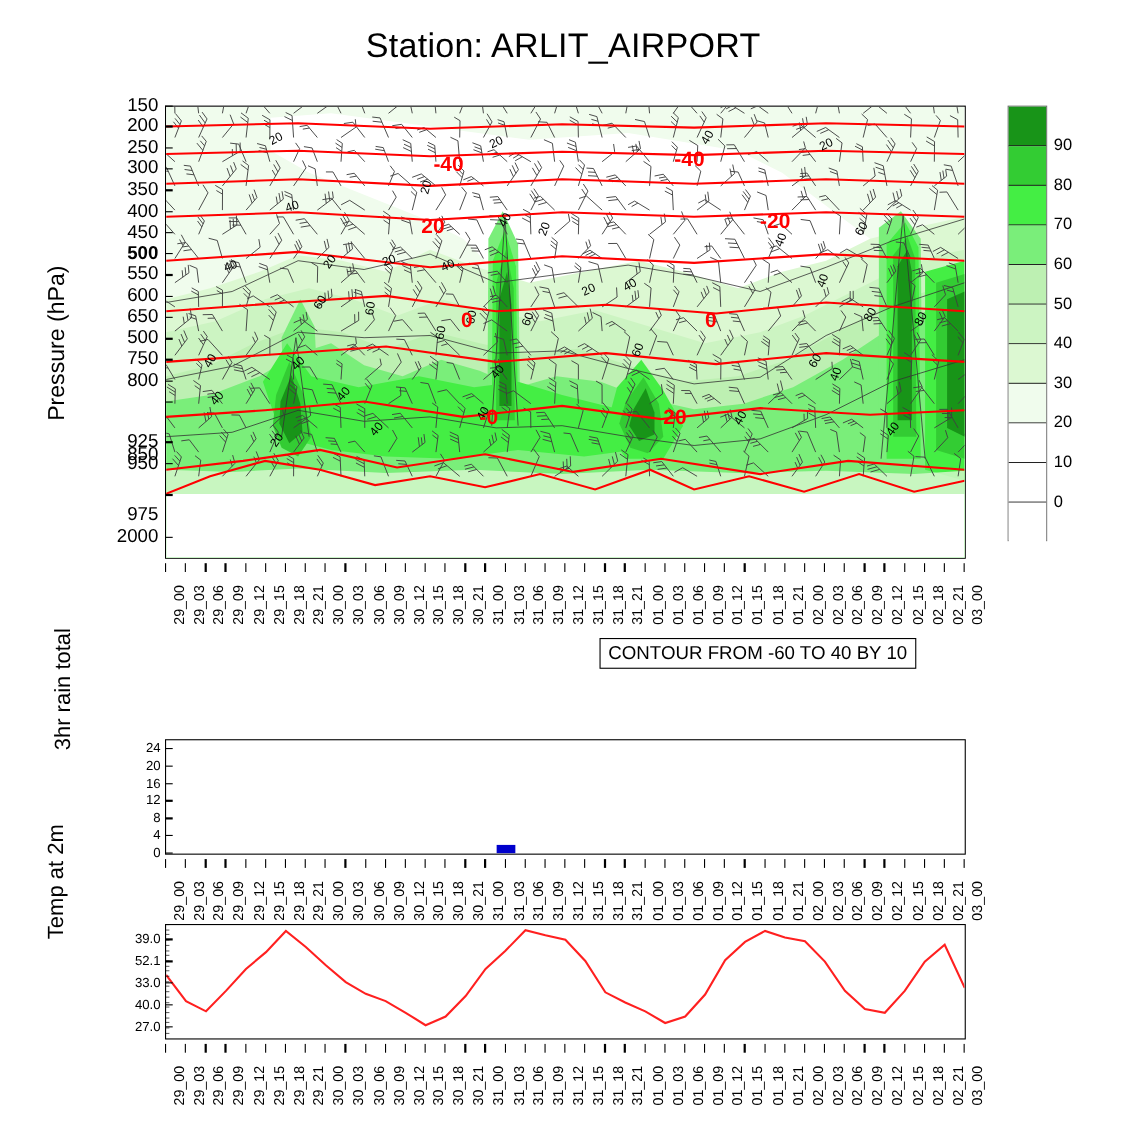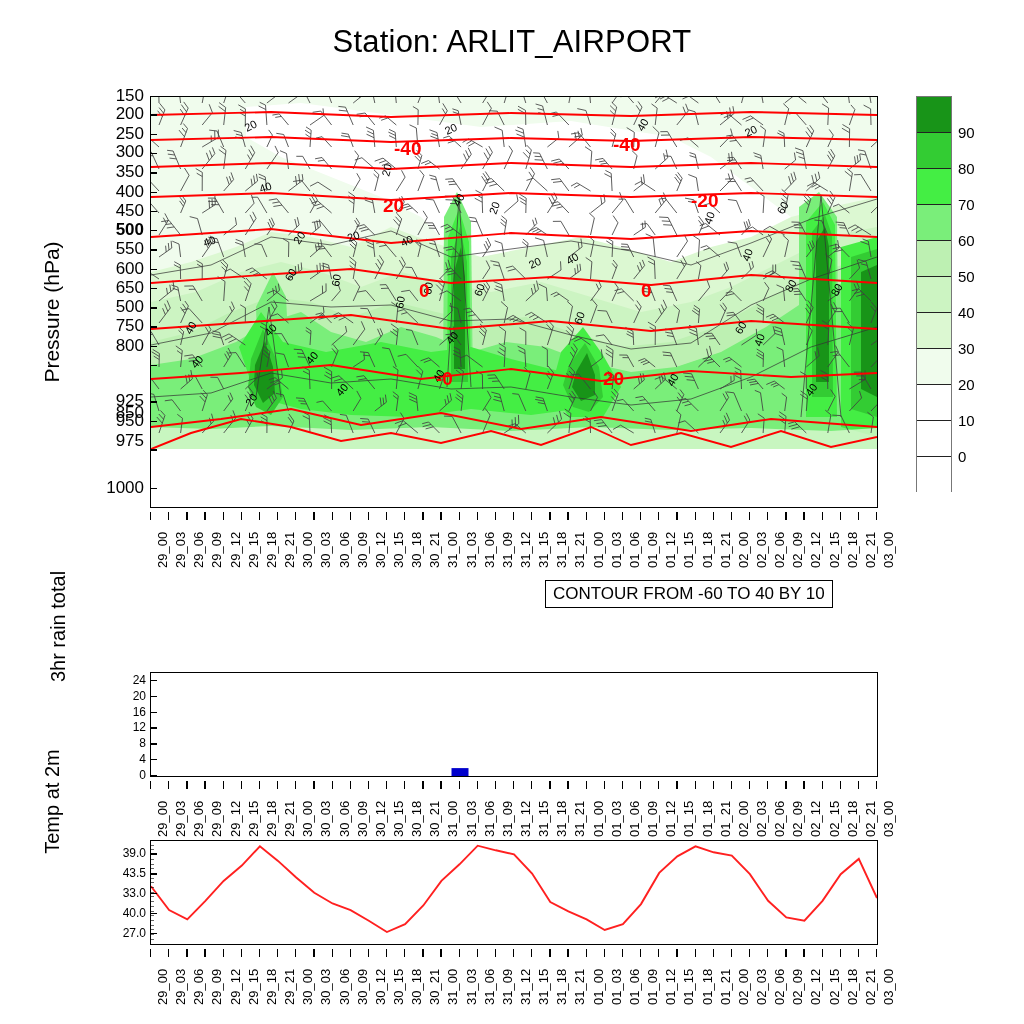--- a/index.html
+++ b/index.html
@@ -84,22 +84,22 @@
     <div class="ytick-lab abs" style="top: 125.07px; font-weight: bold;">500</div>
     <div class="ytick-lab abs" style="top: 144.34px;">550</div>
     <div class="ytick-lab abs" style="top: 163.61px;">600</div>
     <div class="ytick-lab abs" style="top: 182.88px;">650</div>
     <div class="ytick-lab abs" style="top: 202.15px;">500</div>
     <div class="ytick-lab abs" style="top: 221.42px;">750</div>
     <div class="ytick-lab abs" style="top: 240.69px;">800</div>
     <div class="ytick-lab abs" style="top: 259.96px; margin-top: 48px;">850</div>
     <div class="ytick-lab abs" style="top: 296.45px;">925</div>
     <div class="ytick-lab abs" style="top: 315.72px;">950</div>
-    <div class="ytick-lab abs" style="top: 336px;">975</div>
-    <div class="ytick-lab abs" style="top: 382.55px;">1000</div>
+    <div class="ytick-lab abs" style="top: 363px;">975</div>
+    <div class="ytick-lab abs" style="top: 382.55px;">2000</div>
   </div>
 
 <div class="abs" id="xsec-frame">
   <svg id="xsec-svg" width="726" height="410" viewBox="0 0 726 410">
     <defs>
       <clipPath id="pc">
           <rect x="0" y="0" width="726" height="410"></rect>
         </clipPath>
     </defs>
     <g clip-path="url(#pc)">
@@ -990,21 +990,21 @@
     <div class="tickmark" style="left: 707.85px; top: 0px; width: 1.3px; height: 8px;"></div>
     <span class="xtick-lab" style="left: 731px; top: 56px;">03_00</span>
     <div class="tickmark" style="left: 726px; top: 0px; width: 1.3px; height: 8px;"></div>
   </div>
 
 <div class="abs" id="temp-ylabel">Temp at 2m</div>
 <div class="abs" id="temp-yticks">
     <div class="ttick-lab" style="top: 93.0323px;">27.0</div>
     <div class="ttick-lab" style="top: 73.0968px;">40.0</div>
     <div class="ttick-lab" style="top: 53.1613px;">33.0</div>
-    <div class="ttick-lab" style="top: 33.2258px;">43.5</div>
+    <div class="ttick-lab" style="top: 33.2258px;">52.1</div>
     <div class="ttick-lab" style="top: 13.2903px;">39.0</div>
   </div>
 <div class="abs" id="temp-frame">
   <svg id="temp-svg" width="726" height="103" viewBox="0 0 726 103">
       <path d="M0.0,45.2 L18.1,69.1 L36.3,78.4 L54.4,59.8 L72.6,39.9 L90.8,24.6 L108.9,5.3 L127.0,19.9 L145.2,36.5 L163.3,51.8 L181.5,62.5 L199.6,69.1 L217.8,79.7 L235.9,91.0 L254.1,83.1 L272.3,64.5 L290.4,39.9 L308.5,23.3 L326.7,4.7 L344.8,9.3 L363.0,13.3 L381.1,32.6 L399.3,61.1 L417.4,70.4 L435.6,78.4 L453.7,89.0 L471.9,83.1 L490.0,63.1 L508.2,31.9 L526.3,15.3 L544.5,5.3 L562.6,11.3 L580.8,14.6 L598.9,33.2 L617.1,59.8 L635.3,76.4 L653.4,79.7 L671.5,59.8 L689.7,33.2 L707.8,17.9 L726.0,57.1" fill="none" stroke="#ff2020" stroke-width="1.9"></path>
     </svg>
 </div>
 <div class="abs" id="temp-xtick-wrap">
     <span class="xtick-lab" style="left: 5px; top: 56px;">29_00</span>
     <div class="tickmark" style="left: 0px; top: 0px; width: 1.3px; height: 8px;"></div>

